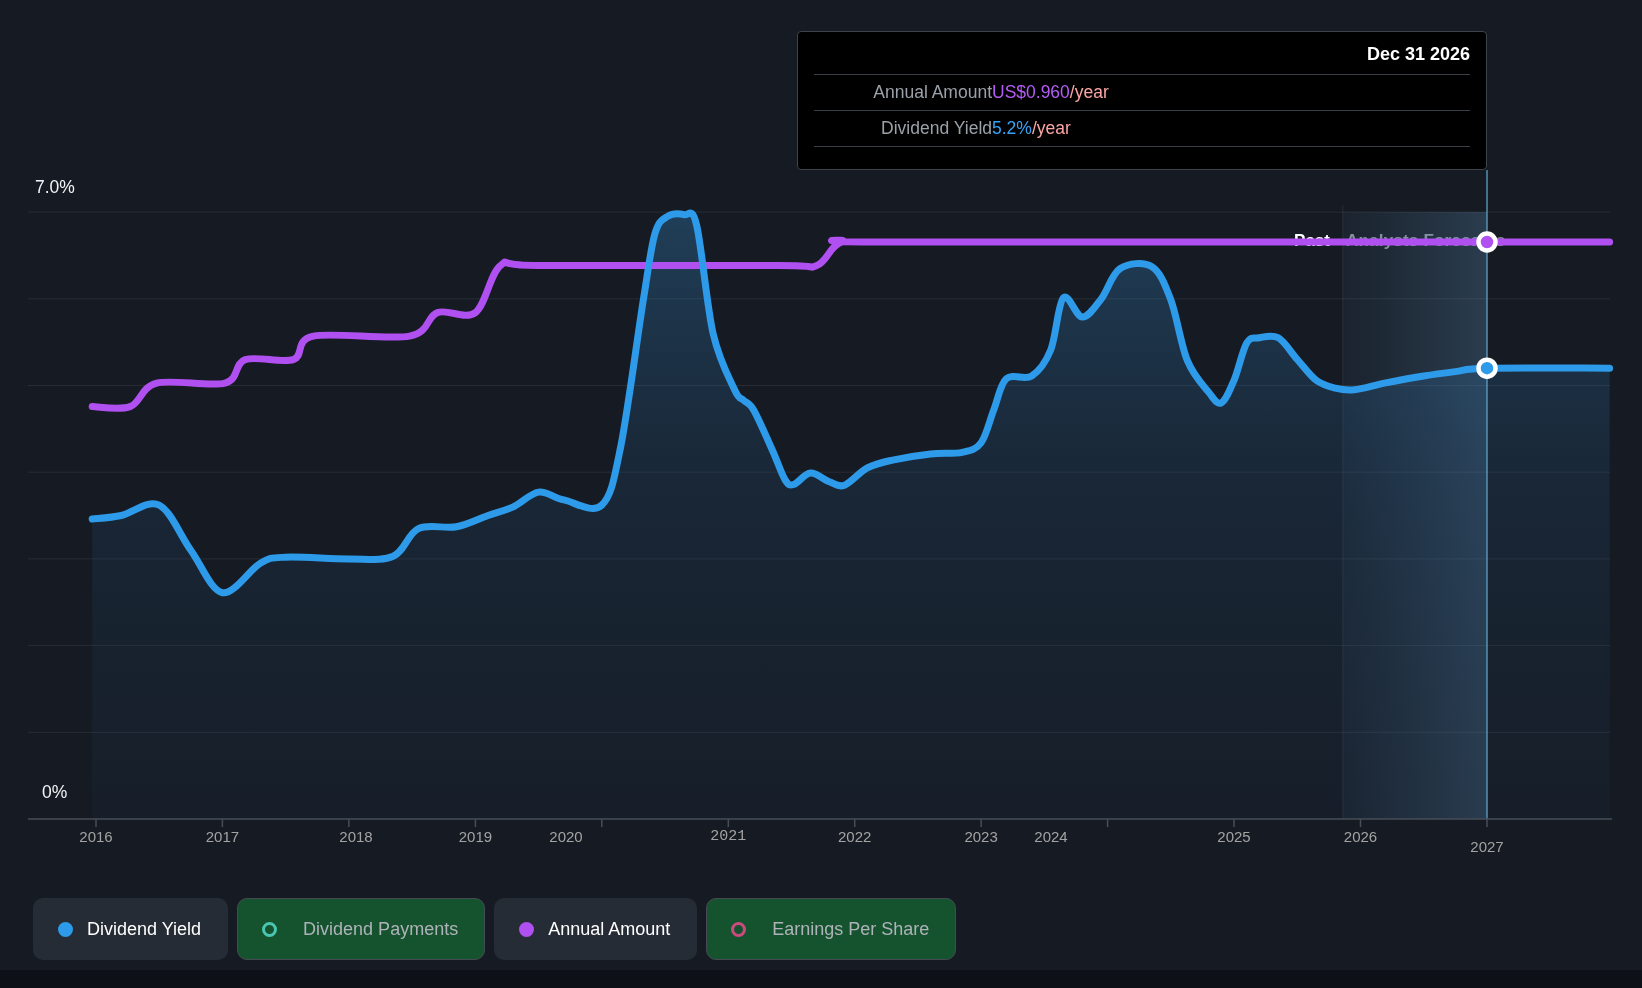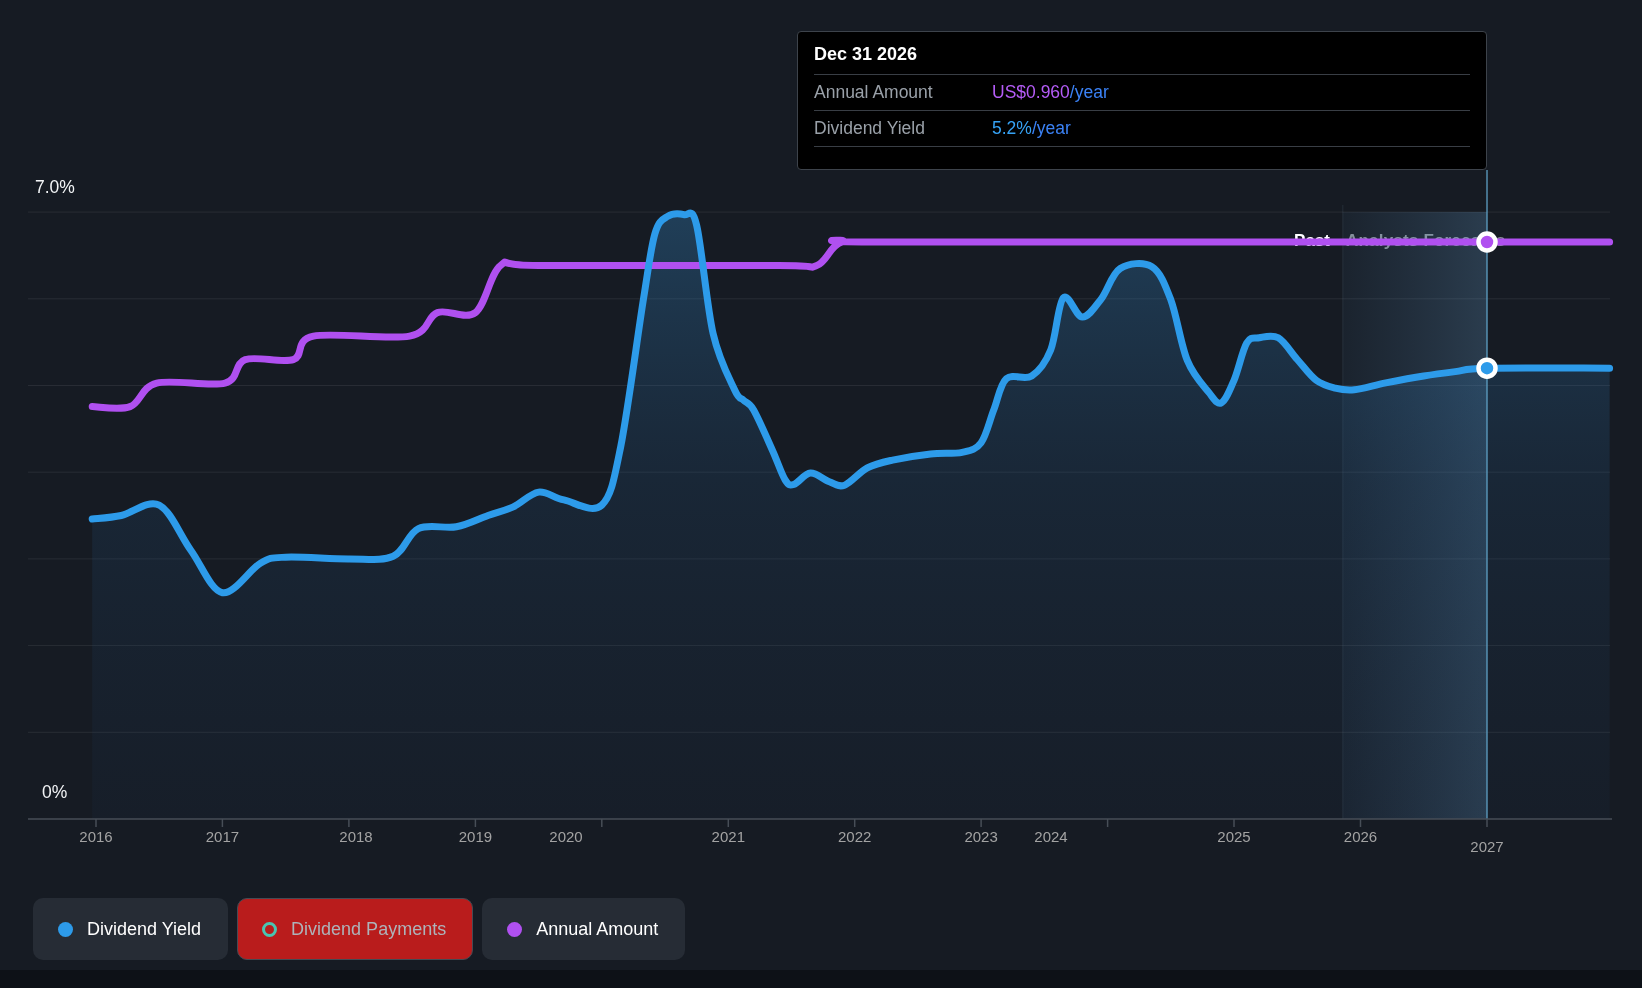--- a/index.html
+++ b/index.html
@@ -24,37 +24,37 @@
   .y-label.bottom { left:42px; top:782px; }
   .x-label {
     position:absolute; top:828px; width:80px; margin-left:-40px; text-align:center;
     color:#a3a3a3; font-size:15px; font-weight:500; z-index:4;
   }
 
   
   .tooltip {
     position:absolute; left:797px; top:31px; width:690px; height:139px; z-index:6;
     background:#000000; border:1px solid #3d434b; border-radius:4px;
-    padding:12px 16px 0 16px; color:#fff;
+    padding:12px 16px 0 16px; color:#fff;text-align:right;
   }
   .tooltip .tt-date { font-size:18px; font-weight:700; color:#ffffff; margin-bottom:9px; }
   .tt-row { display:flex; align-items:center; padding:7px 0; border-top:1px solid #393e45; font-size:17.5px; }
   .tt-row.last { border-bottom:1px solid #393e45; }
   .tt-label { width:178px; color:#9aa1a9; flex:none; }
   .tt-value { font-weight:500;margin-top:24px; }
-  .tt-suffix { color:#3b82f6; }
+  .tt-suffix { color:#fca5a5; }
 
   
   .legend { position:absolute; left:33px; top:898px; display:flex; gap:9px; z-index:5; }
   .legend-btn {
     height:62px; border-radius:10px; display:flex; align-items:center;
     padding:0 26px 0 24px; font-size:18px; cursor:pointer; border:1px solid transparent;
     background:#262c35; color:#ffffff; font-weight:500; white-space:nowrap;
   }
-  .legend-btn.inactive { background:#b91c1c; border:1px solid #454b54; color:#aeb3ba; font-weight:400; }
+  .legend-btn.inactive { background:#14532d; border:1px solid #454b54; color:#aeb3ba; font-weight:400;gap:12px; }
   .legend-dot { width:15px; height:15px; border-radius:50%; margin-right:14px; flex:none; }
   .legend-dot.hollow { background:transparent !important; border-style:solid; border-width:3.5px; }
 
   .footer-strip { position:absolute; left:0; top:970px; width:1642px; height:18px; background:#0d1117; z-index:1; }
 </style>
 </head>
 <body>
 
 <div class="stage">
 
@@ -110,21 +110,21 @@
   </svg>
 
   <div class="y-label top">7.0%</div>
   <div class="y-label bottom">0%</div>
   <div id="x-labels">
       <div class="x-label" style="left: 96px;">2016</div>
       <div class="x-label" style="left: 222.4px;">2017</div>
       <div class="x-label" style="left: 356px;">2018</div>
       <div class="x-label" style="left: 475.4px;">2019</div>
       <div class="x-label" style="left: 566px;">2020</div>
-      <div class="x-label" style="left: 728.3px;">2021</div>
+      <div class="x-label" style="left: 728.3px; font-family: Liberation Mono, monospace;">2021</div>
       <div class="x-label" style="left: 854.7px;">2022</div>
       <div class="x-label" style="left: 981.1px;">2023</div>
       <div class="x-label" style="left: 1051px;">2024</div>
       <div class="x-label" style="left: 1234px;">2025</div>
       <div class="x-label" style="left: 1360.5px;">2026</div>
       <div class="x-label" style="left: 1487px; margin-top: 10px;">2027</div>
     </div>
 
   <div class="tooltip">
     <div class="tt-date">Dec 31 2026</div>
@@ -144,14 +144,18 @@
         <span>Dividend Yield</span>
       </div>
       <div class="legend-btn inactive">
         <span class="legend-dot hollow" style="border-color: rgb(73, 197, 177);"></span>
         <span>Dividend Payments</span>
       </div>
       <div class="legend-btn">
         <span class="legend-dot" style="background: rgb(176, 80, 240);"></span>
         <span>Annual Amount</span>
       </div>
+      <div class="legend-btn inactive">
+        <span class="legend-dot hollow" style="border-color: rgb(204, 74, 125);"></span>
+        <span>Earnings Per Share</span>
+      </div>
     </div>
 </div>
 
 </body></html>

